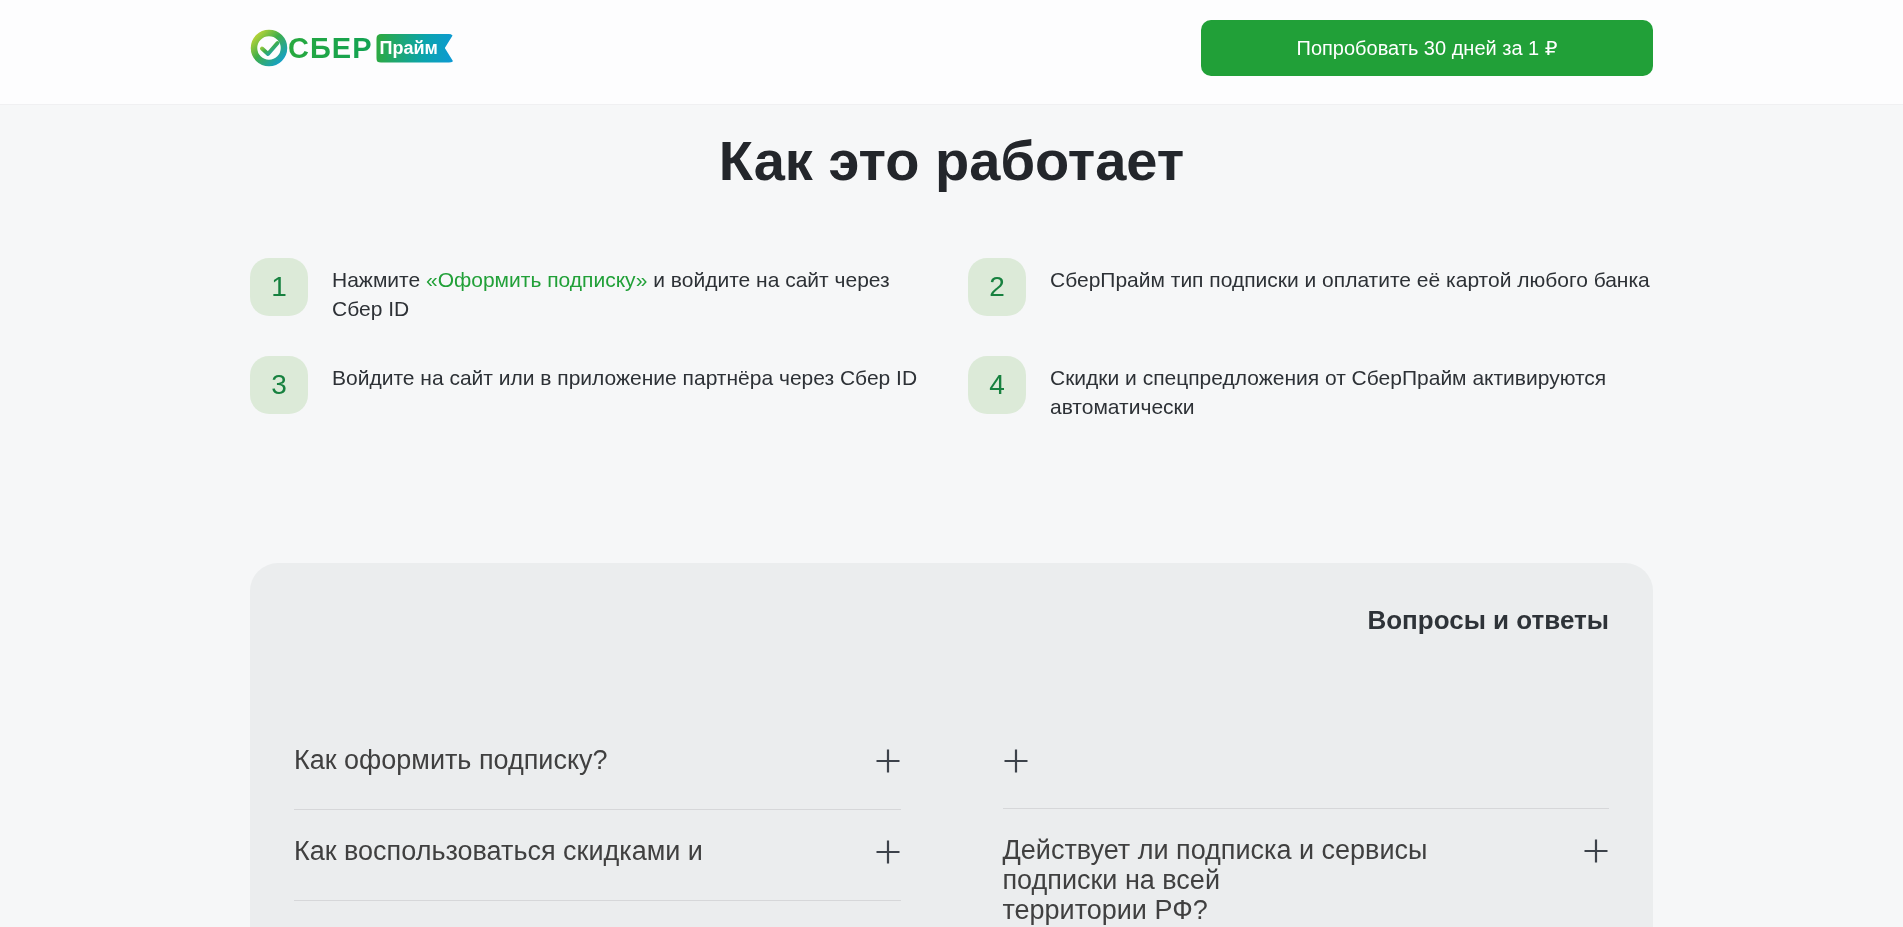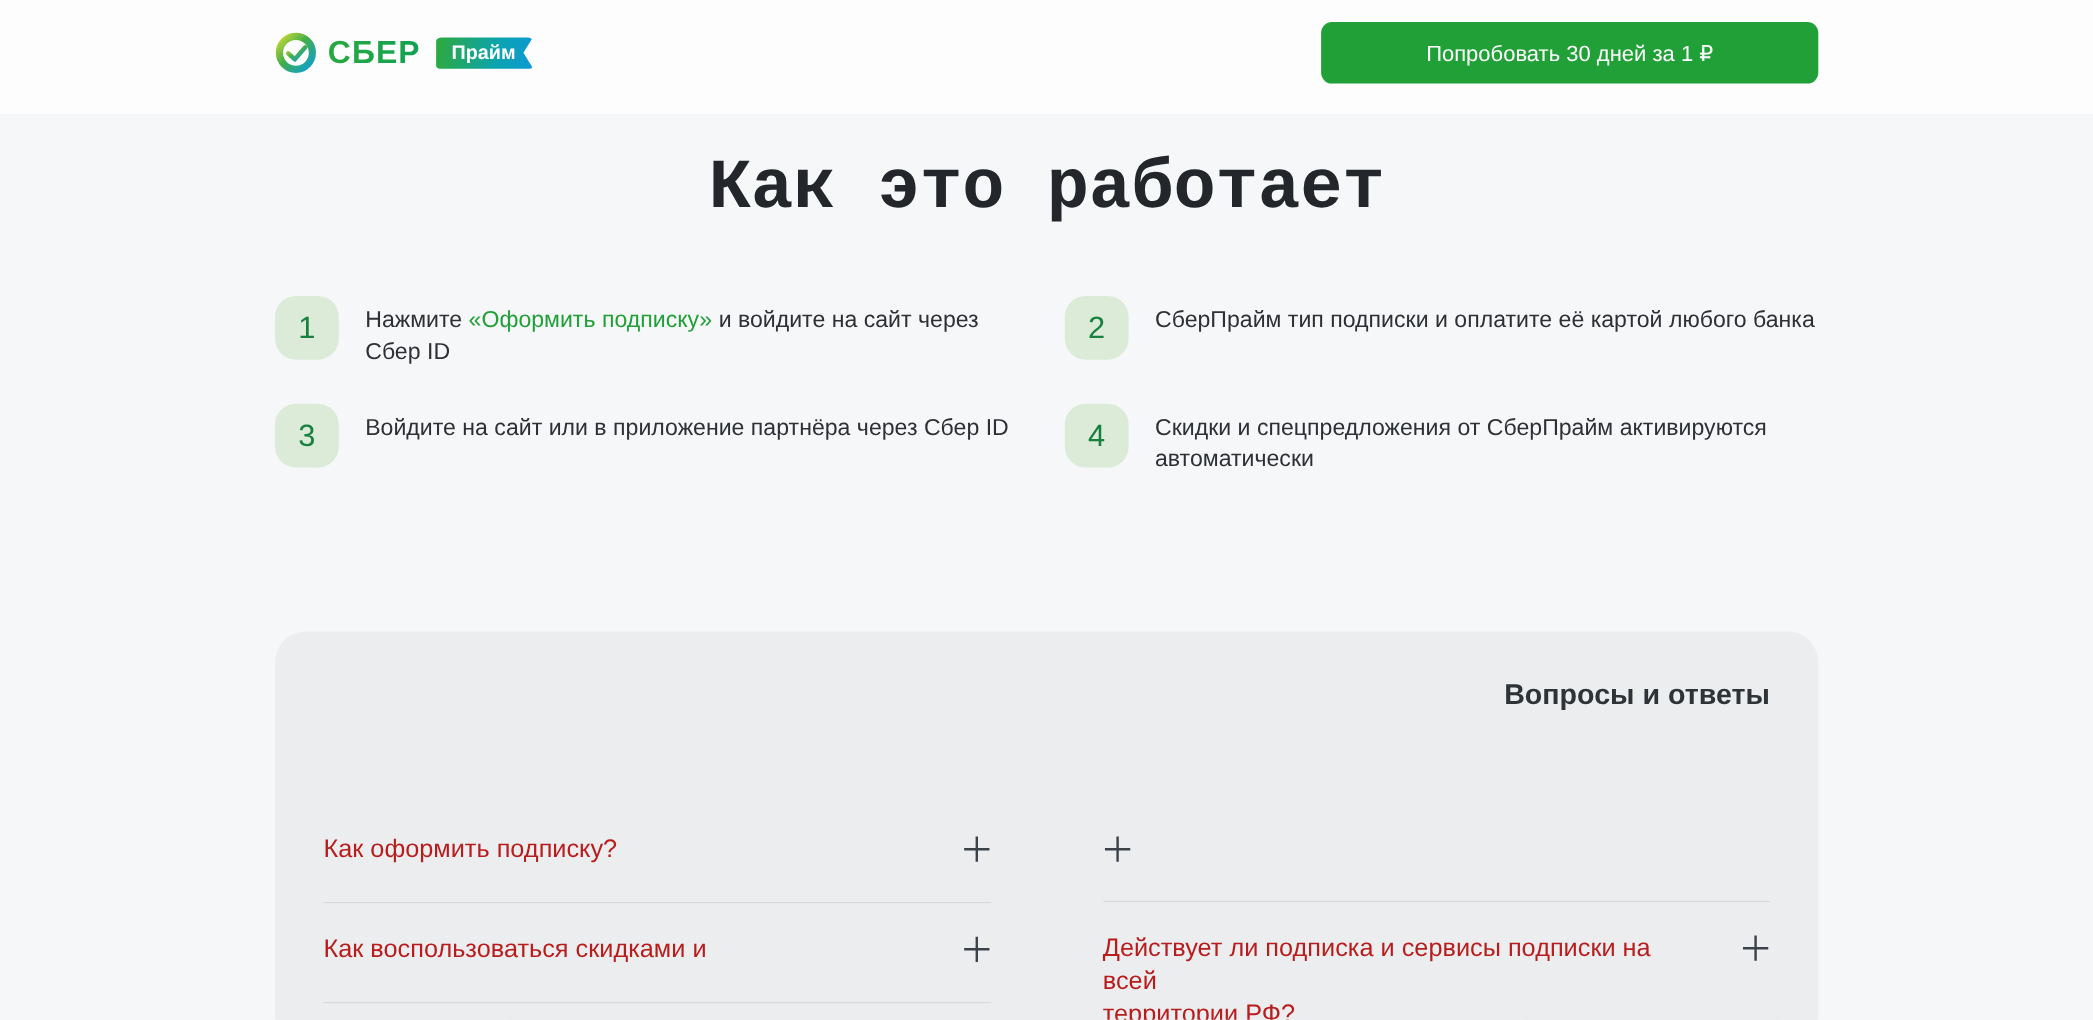--- a/index.html
+++ b/index.html
@@ -10,42 +10,42 @@
     color:#2d3136;
   }
   .container { width:1403px; margin:0 auto; }
 
   
   .site-header {
     height:105px; background:#fdfdfe; border-bottom:1px solid #f0f0f2;
     display:flex; align-items:center;
   }
   .site-header .container { display:flex; align-items:center; justify-content:space-between; margin-top:-8px; }
-  .logo { display:flex; align-items:center; gap:10px; cursor:pointer; }
+  .logo { display:flex; align-items:center; cursor:pointer; }
   .logo-wordmark {
     font-size:29px; font-weight:700; letter-spacing:1px;
     background:linear-gradient(90deg,#28a93e,#12a254);
     -webkit-background-clip:text; background-clip:text; color:transparent;
   }
   .prime-badge {
     margin-left:4px; font-size:18px; font-weight:700; color:#ffffff; line-height:1;
-    padding:5px 16px 6px 14px; border-radius:5px;
+    padding:5px 16px 6px 3px; border-radius:5px;
     background:linear-gradient(96deg,var(--badge-gradient-start,#2fa93c) 0%,#0ba4ad 62%,var(--badge-gradient-end,#0d99d6) 100%);
     clip-path:polygon(0 0,100% 0,calc(100% - 9px) 50%,100% 100%,0 100%);
   }
   .cta-button {
     width:452px; height:56px; border:none; border-radius:10px;
     background:var(--button-green,#21a038); color:#ffffff;
     font-family:inherit; font-size:20px; cursor:pointer;
   }
 
   
   .page-title {
-    margin-top:36px; text-align:center;
-    font-size:64px; line-height:62px; font-weight:700; color:#23262b;font-family:Liberation Mono, monospace;
+    margin-top:25px; text-align:center;
+    font-size:56px; line-height:62px; font-weight:700; color:#23262b;
   }
   .steps {
     margin-top:66px;
     display:grid; grid-template-columns:718px 1fr; row-gap:33px;
   }
   .step { display:flex; gap:24px; }
   .step-num {
     flex:none; width:58px; height:58px; border-radius:19px;
     background:var(--step-badge-bg,#dcead8); color:var(--step-number,#17813f);
     display:flex; align-items:center; justify-content:center; font-size:28px;
@@ -65,21 +65,21 @@
     text-align:right; font-size:26px; line-height:34px; font-weight:700;
     color:#2e3338; margin-bottom:82px;
   }
   .faq-columns { display:grid; grid-template-columns:1fr 1fr; column-gap:102px; align-items:start; }
   .faq-col { display:flex; flex-direction:column; }
   .faq-item {
     display:flex; justify-content:space-between; align-items:flex-start; gap:20px;
     padding:26px 0 34px; border-bottom:1px solid #d6d7d9; cursor:pointer;
   }
   .faq-question {
-    font-size:23px; line-height:30px; color:#b91c1c; white-space:pre-line; max-width:530px;
+    font-size:27px; line-height:30px; color:#404040; white-space:pre-line; max-width:530px;
   }
   .plus-icon { flex:none; margin-top:3px; display:block; }
 </style>
 </head>
 <body>
 
 <header class="site-header">
   <div class="container">
     <div class="logo">
       <svg class="logo-circle" width="38" height="38" viewBox="0 0 38 38" aria-hidden="true">

